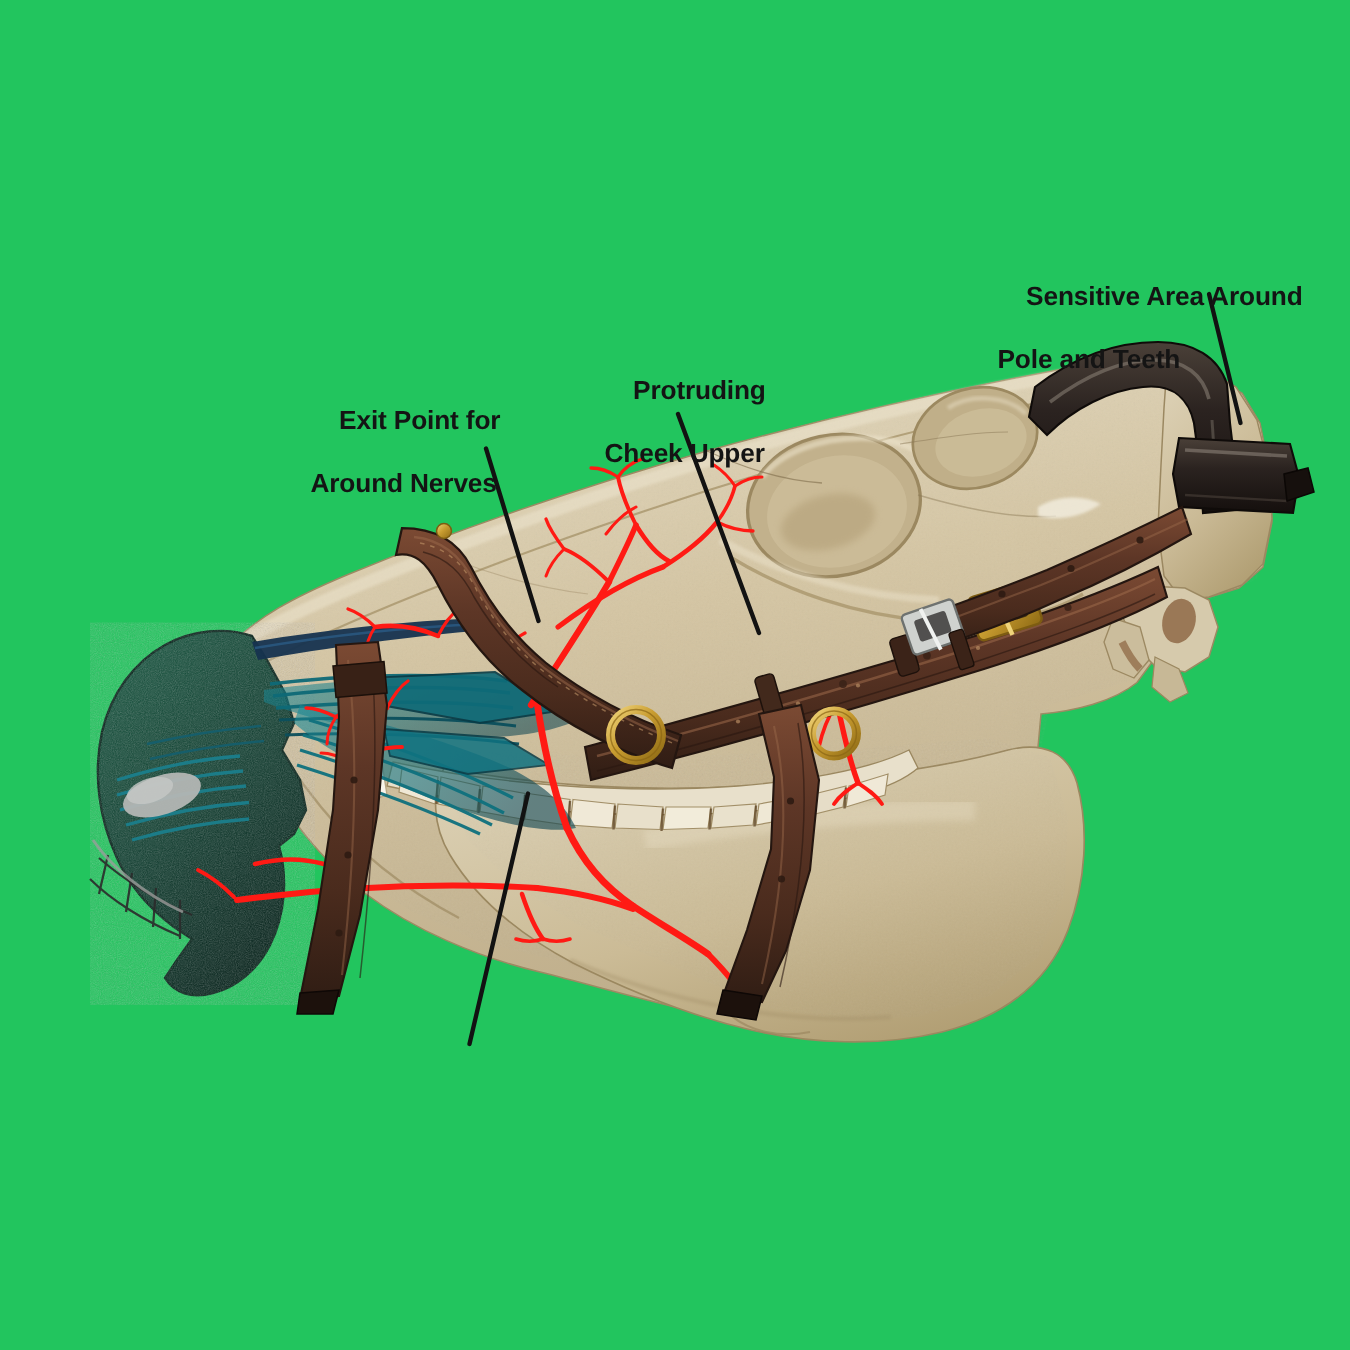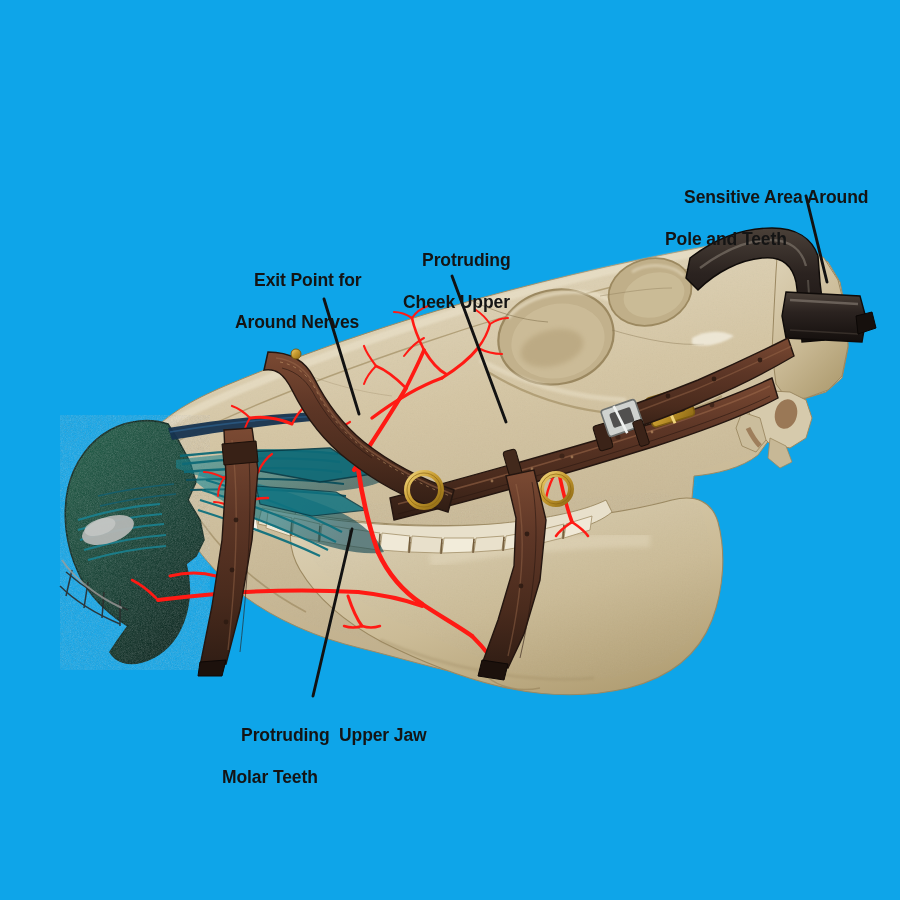--- a/index.html
+++ b/index.html
@@ -5,21 +5,21 @@
 <style>
   html,body{margin:0;padding:0;background:#ffffff;}
   body{
     font-family:"Liberation Sans", sans-serif;
     -webkit-font-smoothing:antialiased;
   }
   #stage{
     position:relative;
     width:900px;
     height:900px;
-    background:#0ea5e9;
+    background:#22c55e;
     overflow:hidden;
   }
   #art{
     position:absolute;
     left:0; top:0;
     width:900px;
     height:900px;
   }
   .label{
     position:absolute;
@@ -28,21 +28,21 @@
     font-size:17.5px;
     line-height:21px;
     color:#141414;
     letter-spacing:-0.1px;
     white-space:pre;
     user-select:none;
   }
   .label .l2{display:block;}
   #lbl-sensitive{ left:665px; top:166px; }
   #lbl-cheek{ left:403px; top:229px; }
-  #lbl-exit{ left:235px; top:249px; }
+  #lbl-exit{ left:207px; top:249px; }
   #lbl-molar{ left:222px; top:704px; }
 </style>
 </head>
 <body>
 
 <div id="stage">
 
   <svg id="art" viewBox="0 0 900 900" xmlns="http://www.w3.org/2000/svg">
     <defs>
       <linearGradient id="boneGrad" x1="0" y1="0" x2="0.3" y2="1">
@@ -504,18 +504,14 @@
   <div class="label" id="lbl-cheek">
     <span>Protruding</span>
     <span class="l2">Cheek Upper</span>
   </div>
 
   <div class="label" id="lbl-exit">
     <span>Exit Point for</span>
     <span class="l2">Around Nerves</span>
   </div>
 
-  <div class="label" id="lbl-molar">
-    <span>Protruding  Upper Jaw</span>
-    <span class="l2">Molar Teeth</span>
-  </div>
 
 </div>
 
 </body></html>

